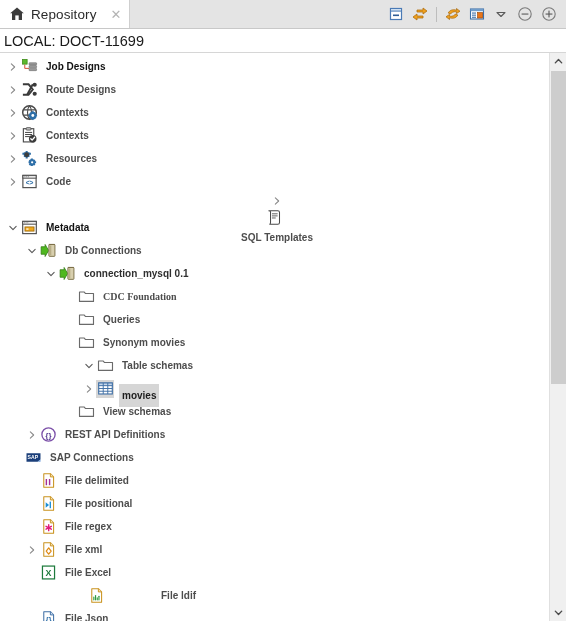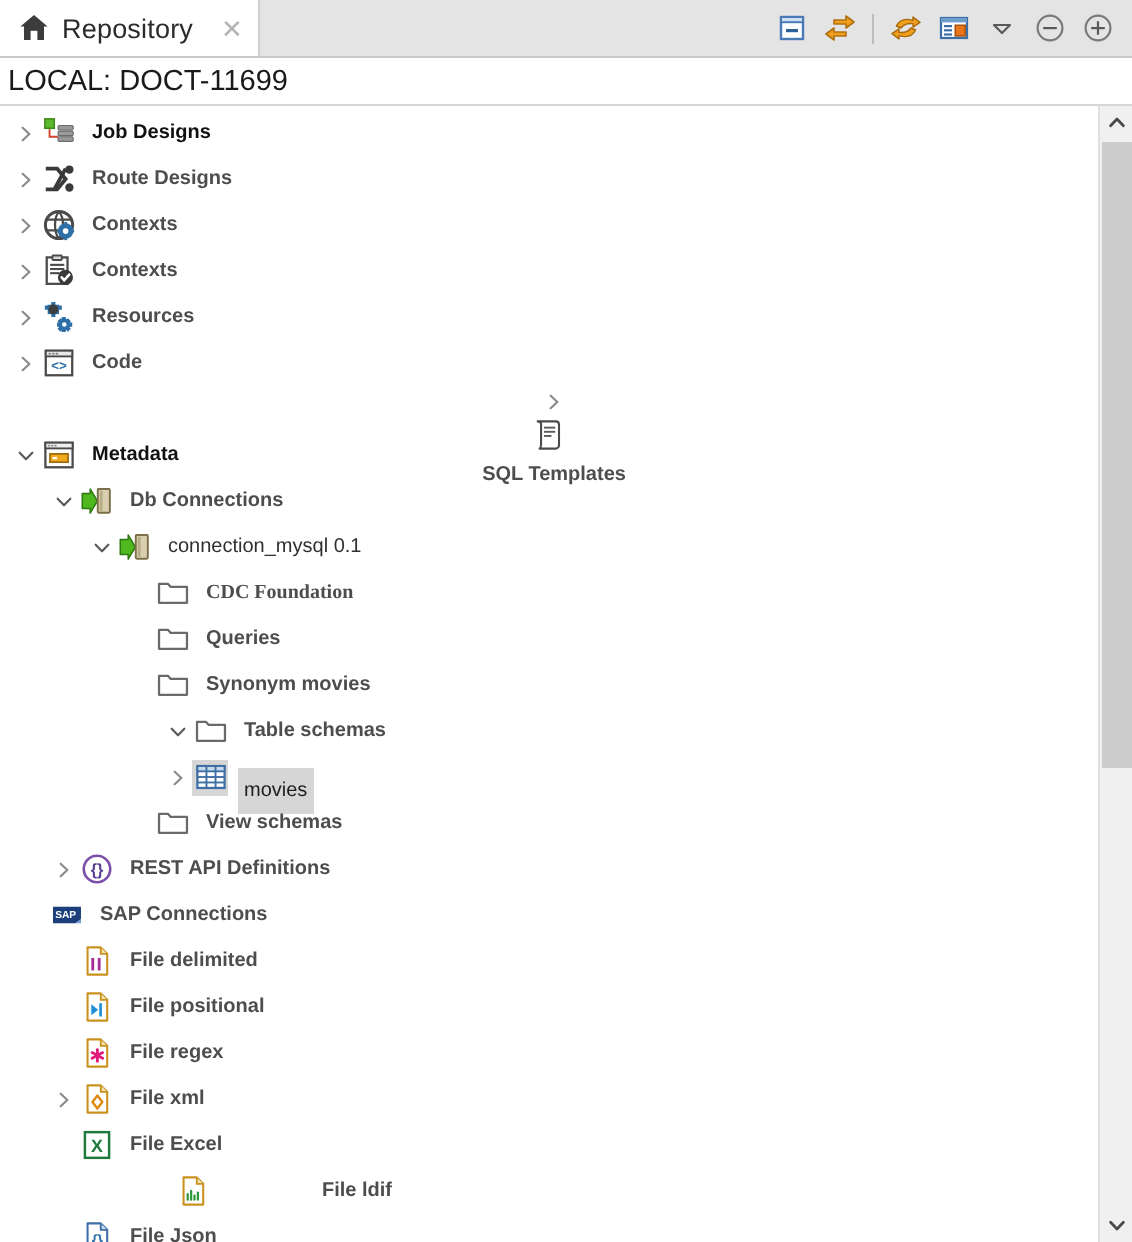--- a/index.html
+++ b/index.html
@@ -127,21 +127,21 @@
     margin-right: 5px;
   }
   .row-icon svg { display: block; }
   .row-label {
     font-size: 10px;
     color: #4d4d4d;
     font-weight: bold;
     line-height: 23px;
     padding: 0 3px;
   }
-  .row.plain .row-label { font-weight: normal; color: #2f2f2f; }
+  .row.plain .row-label { font-weight: bold; color: #2f2f2f; }
   .row.dark .row-label { color: #111111; }
   .row.selected .row-label {
     background: #d6d6d6;
     color: #1e1e1e;
     margin-top: 13px;
   }
   .row.selected .row-icon { background: #d6d6d6; }
 
   
   .vscroll {

